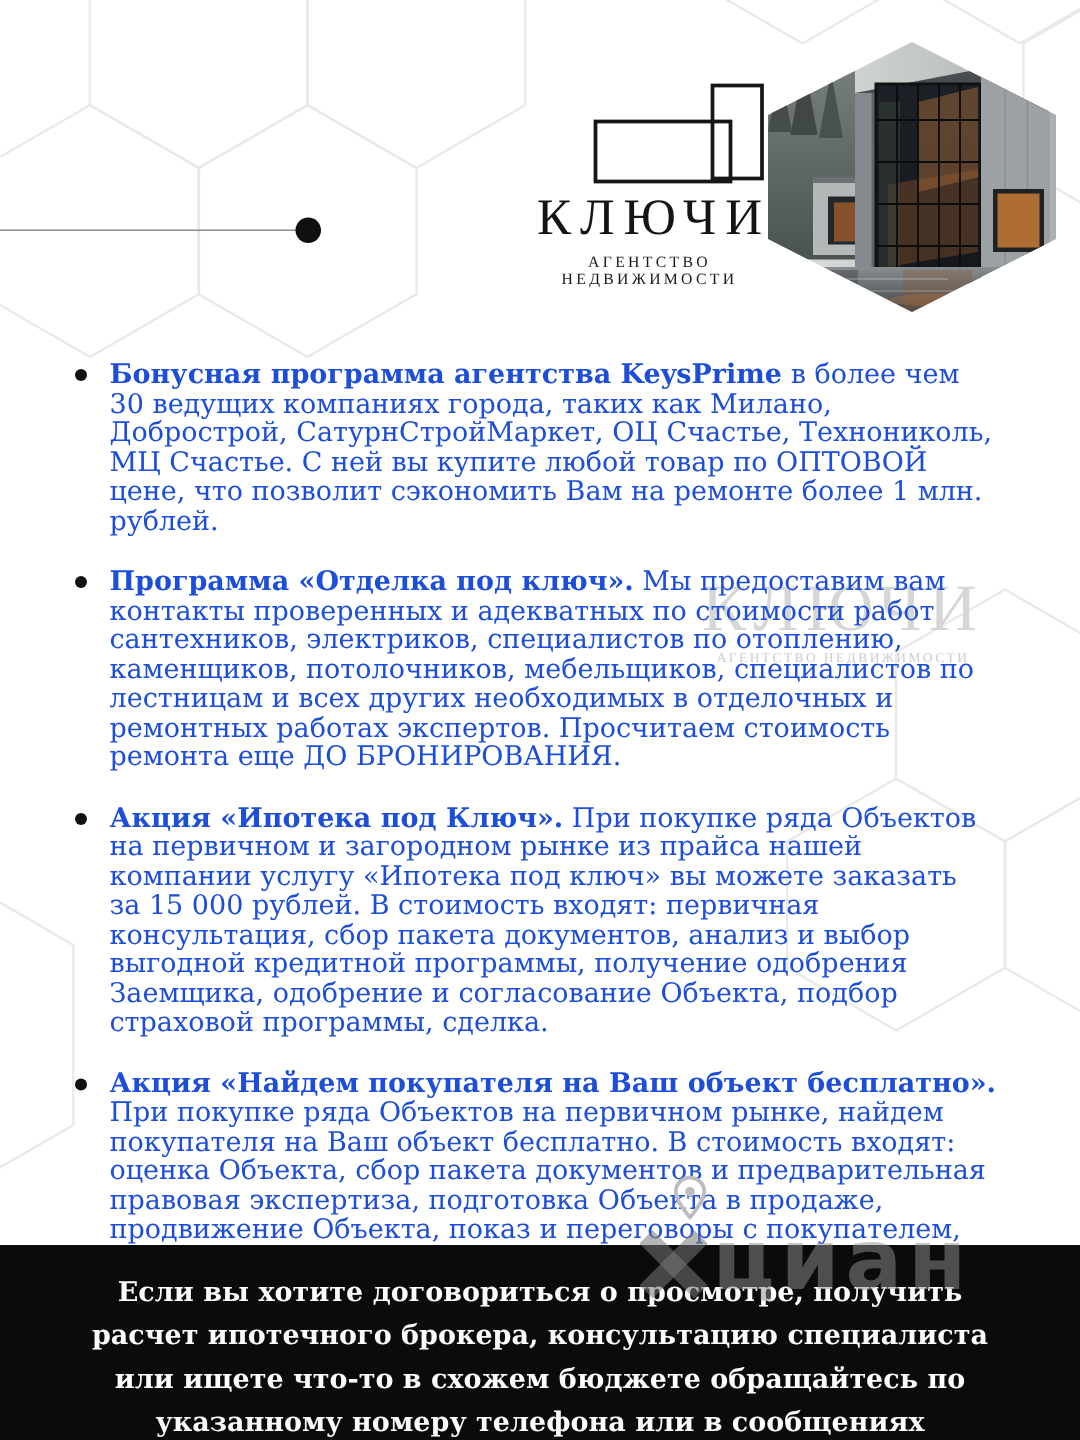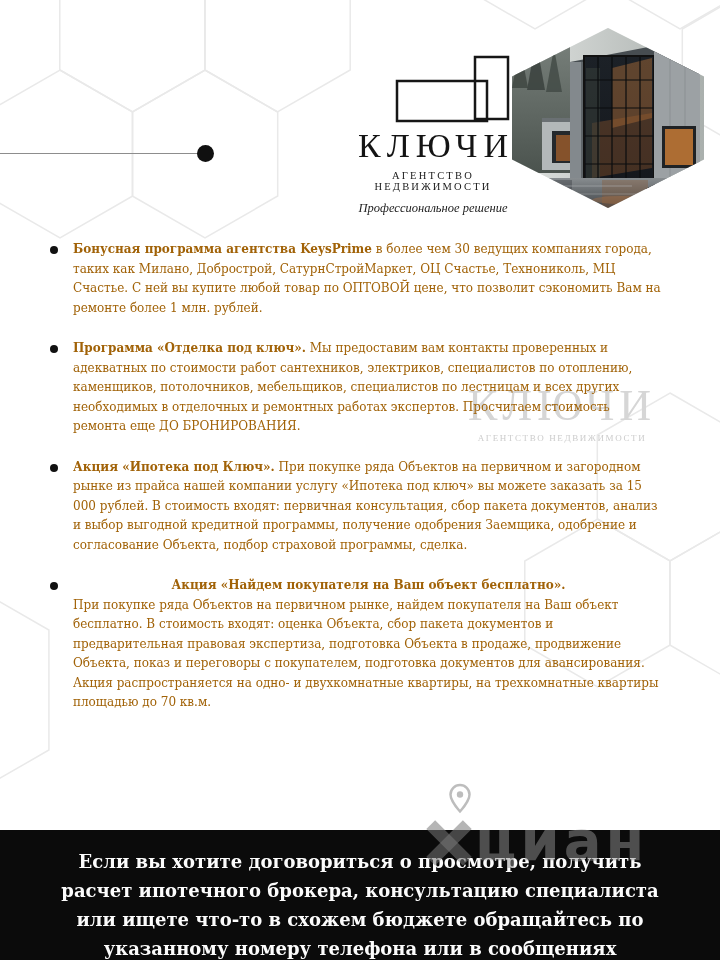--- a/index.html
+++ b/index.html
@@ -28,21 +28,21 @@
 
   
   .wm-agency{position:absolute;left:452px;top:380px;width:220px;text-align:center;z-index:1;}
   .wm-agency-name{font-family:"Liberation Serif",serif;font-size:44px;letter-spacing:5px;color:#d6d6d6;}
   .wm-agency-sub{font-family:"Liberation Serif",serif;font-size:9px;letter-spacing:1.6px;color:#cccccc;margin-top:2px;}
 
   
   .bullets{position:absolute;left:50px;top:240px;width:614px;list-style:none;margin:0;padding:0;z-index:3;}
   .bullets li{display:flex;gap:15px;margin-bottom:21px;}
   .dot{flex:0 0 auto;width:8px;height:8px;border-radius:50%;background:#111;margin-top:6px;}
-  .btext{margin:0;font-size:12px;line-height:19.5px;color:#a16207;}
+  .btext{margin:0;font-size:18px;line-height:19.5px;color:#1d4ed8;}
   .b{font-weight:bold;}
   .as-block{display:block;text-align:center;}
 
   
   .footer{position:absolute;left:0;bottom:0;width:720px;height:130px;background:#0b0b0b;z-index:4;}
   .footer-text{margin:17px 40px 0;text-align:center;color:#fcfcfc;font-weight:bold;
                font-size:18px;line-height:29px;font-family:"DejaVu Serif",serif;}
 
   
   .wm-pin{position:absolute;left:447px;top:782px;z-index:5;}
@@ -79,21 +79,20 @@
   <div class="logo-wrap">
     <svg class="logo-mark" width="125" height="70" viewBox="0 0 125 70">
       <g fill="none" stroke="#161616" stroke-width="2.5">
         <rect x="12" y="26" width="90" height="40"></rect>
         <rect x="90" y="2" width="33" height="62"></rect>
       </g>
     </svg>
     <div class="logo-name">КЛЮЧИ</div>
     <div class="logo-sub">АГЕНТСТВО НЕДВИЖИМОСТИ</div>
     <div class="logo-tagline">
-      <div>Профессиональное решение</div>
     </div>
   </div>
 
   <div class="house">
     <svg width="192" height="180" viewBox="0 0 192 180">
       <defs>
         <linearGradient id="sky" x1="0" y1="0" x2="1" y2="0">
           <stop offset="0" stop-color="#dfe2e0"></stop>
             <stop offset="1" stop-color="#aab0ad"></stop>
         </linearGradient>

